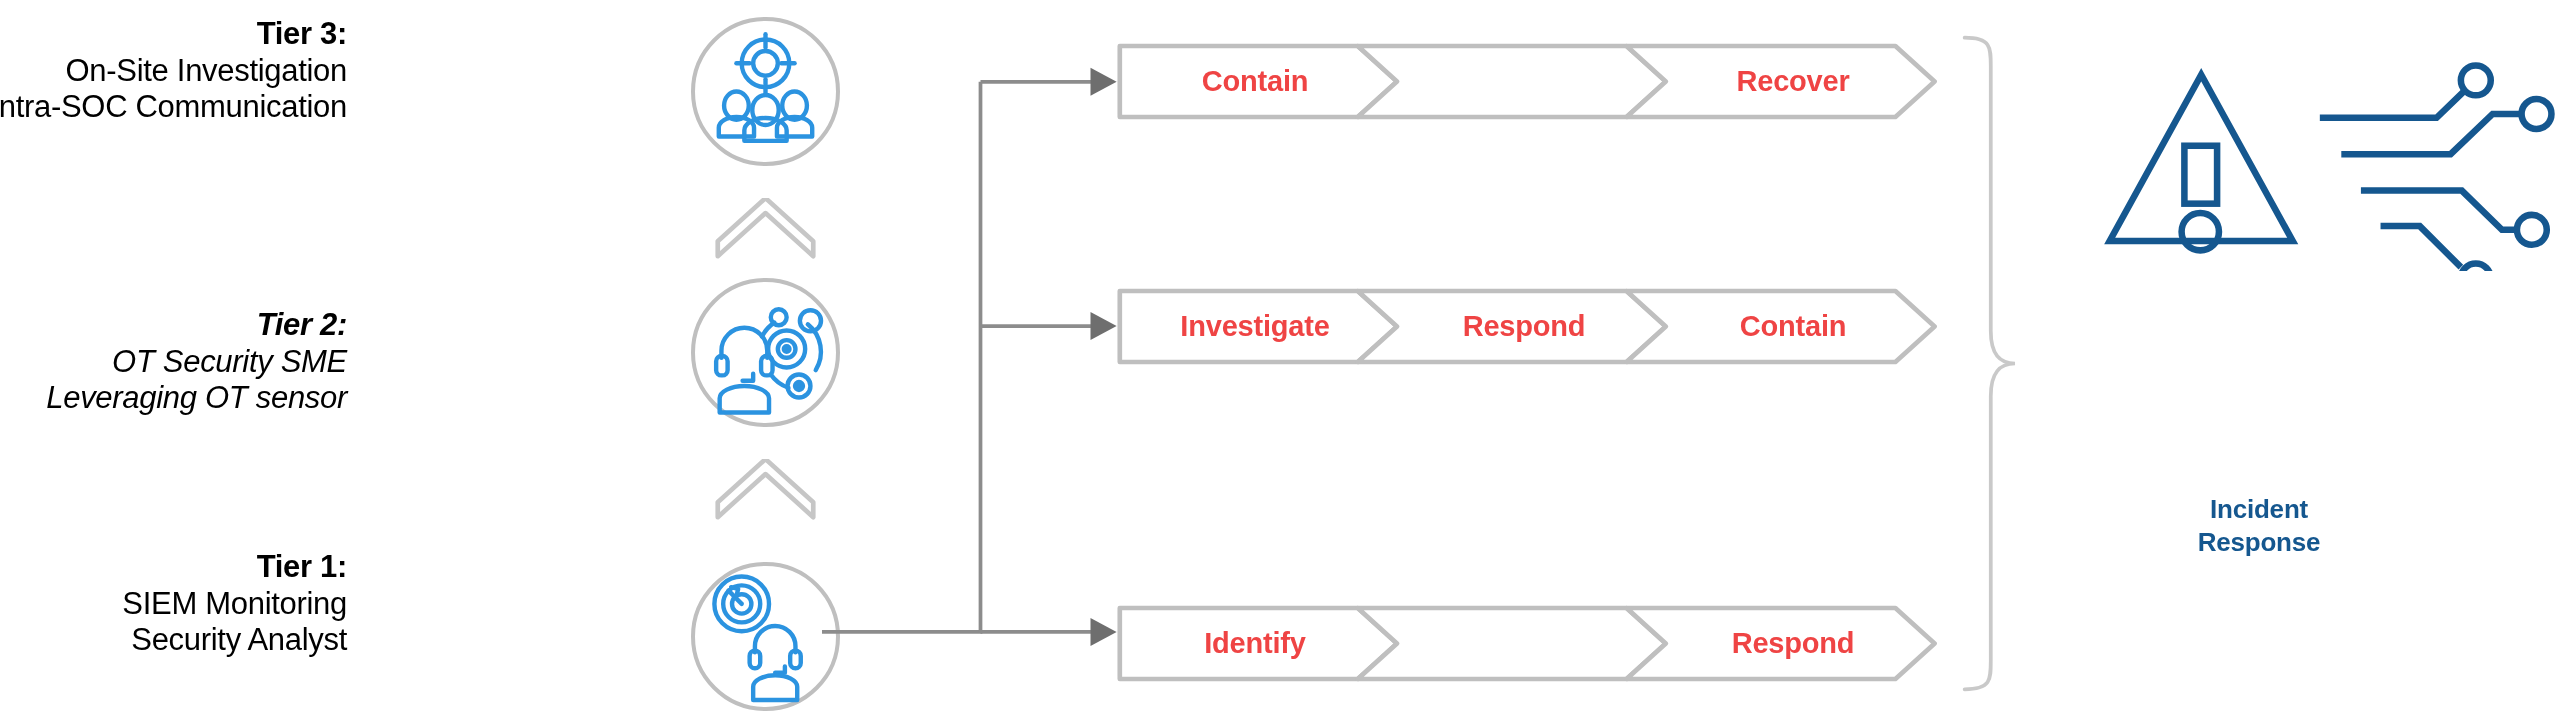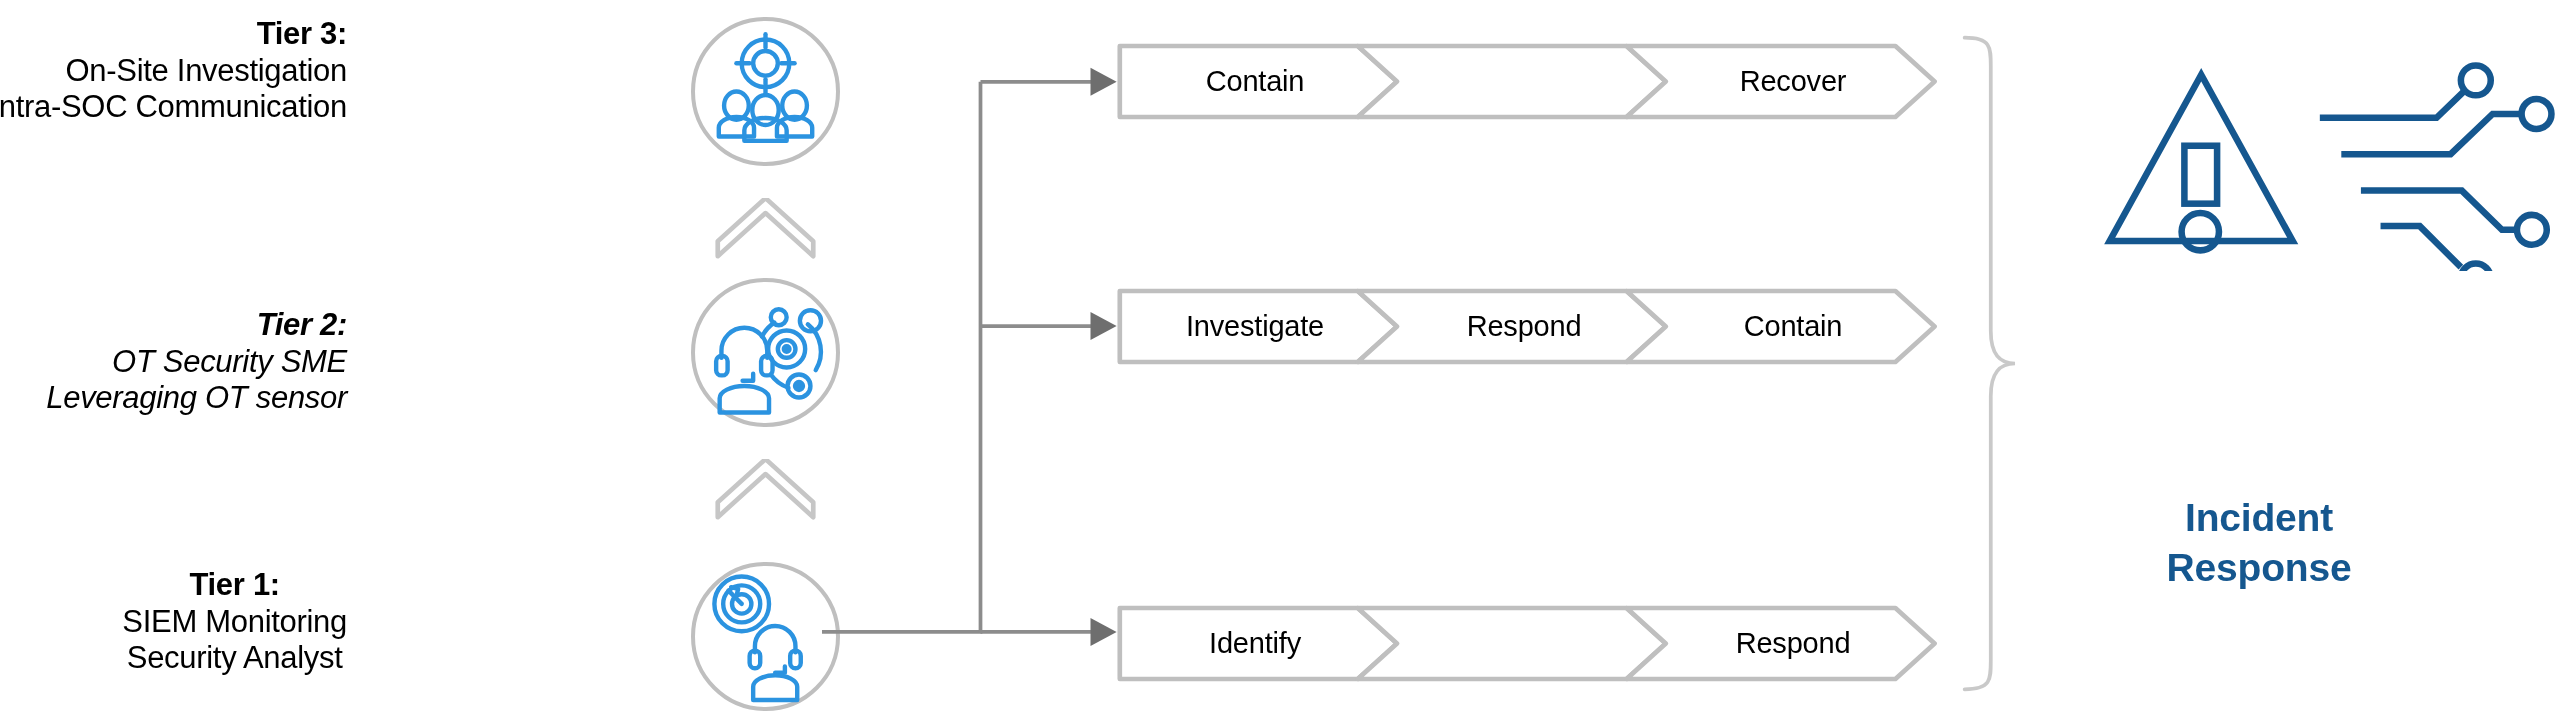--- a/index.html
+++ b/index.html
@@ -32,21 +32,21 @@
   }
   .tier-line {
     font-weight: normal;
     font-size: 31px;
     letter-spacing: -0.3px;
     white-space: nowrap;
   }
 
   #tier3-labels { right: 2229px; top: 16px; }
   #tier2-labels { right: 2229px; top: 307px; font-style: italic; }
-  #tier1-labels { right: 2229px; top: 567px; text-align: center; }
+  #tier1-labels { right: 2229px; top: 549px; }
 
   
   .tier-circle {
     position: absolute;
     width: 149px; height: 149px;
     border-radius: 50%;
     border: 4.7px solid #bfbfbf;
     background: #ffffff;
   }
   #tier3-circle { left: 691px; top: 17px; }
@@ -82,22 +82,22 @@
   #proc-row-1 { top: 288px; }
   #proc-row-2 { top: 577px; margin-top: 28px; }
   .proc-row svg { display: block; width: 840px; height: 77px; }
   .proc-label {
     position: absolute;
     top: 0; height: 77px;
     display: flex;
     align-items: center;
     justify-content: center;
     font-size: 29px;
-    font-weight: normal;
-    color: #000000;
+    font-weight: bold;
+    color: #ef4444;
     letter-spacing: -0.2px;
     white-space: nowrap;
   }
   .proc-label.s0 { left: 13px;  width: 250px; }
   .proc-label.s1 { left: 282px; width: 250px; }
   .proc-label.s2 { left: 551px; width: 250px; }
 
   
   #brace {
     position: absolute;
@@ -113,21 +113,21 @@
     width: 467px; height: 215px;
   }
   #ir-graphic svg { display: block; width: 100%; height: 100%; }
 
   #ir-caption {
     position: absolute;
     left: 2091px; top: 493px;
     width: 336px;
     text-align: center;
     color: #15578f;
-    font-size: 39px;
+    font-size: 26px;
     font-weight: bold;
     line-height: 1.28;
     letter-spacing: -0.2px;
   }
 </style>
 </head>
 <body>
 
 <div id="stage">
 

